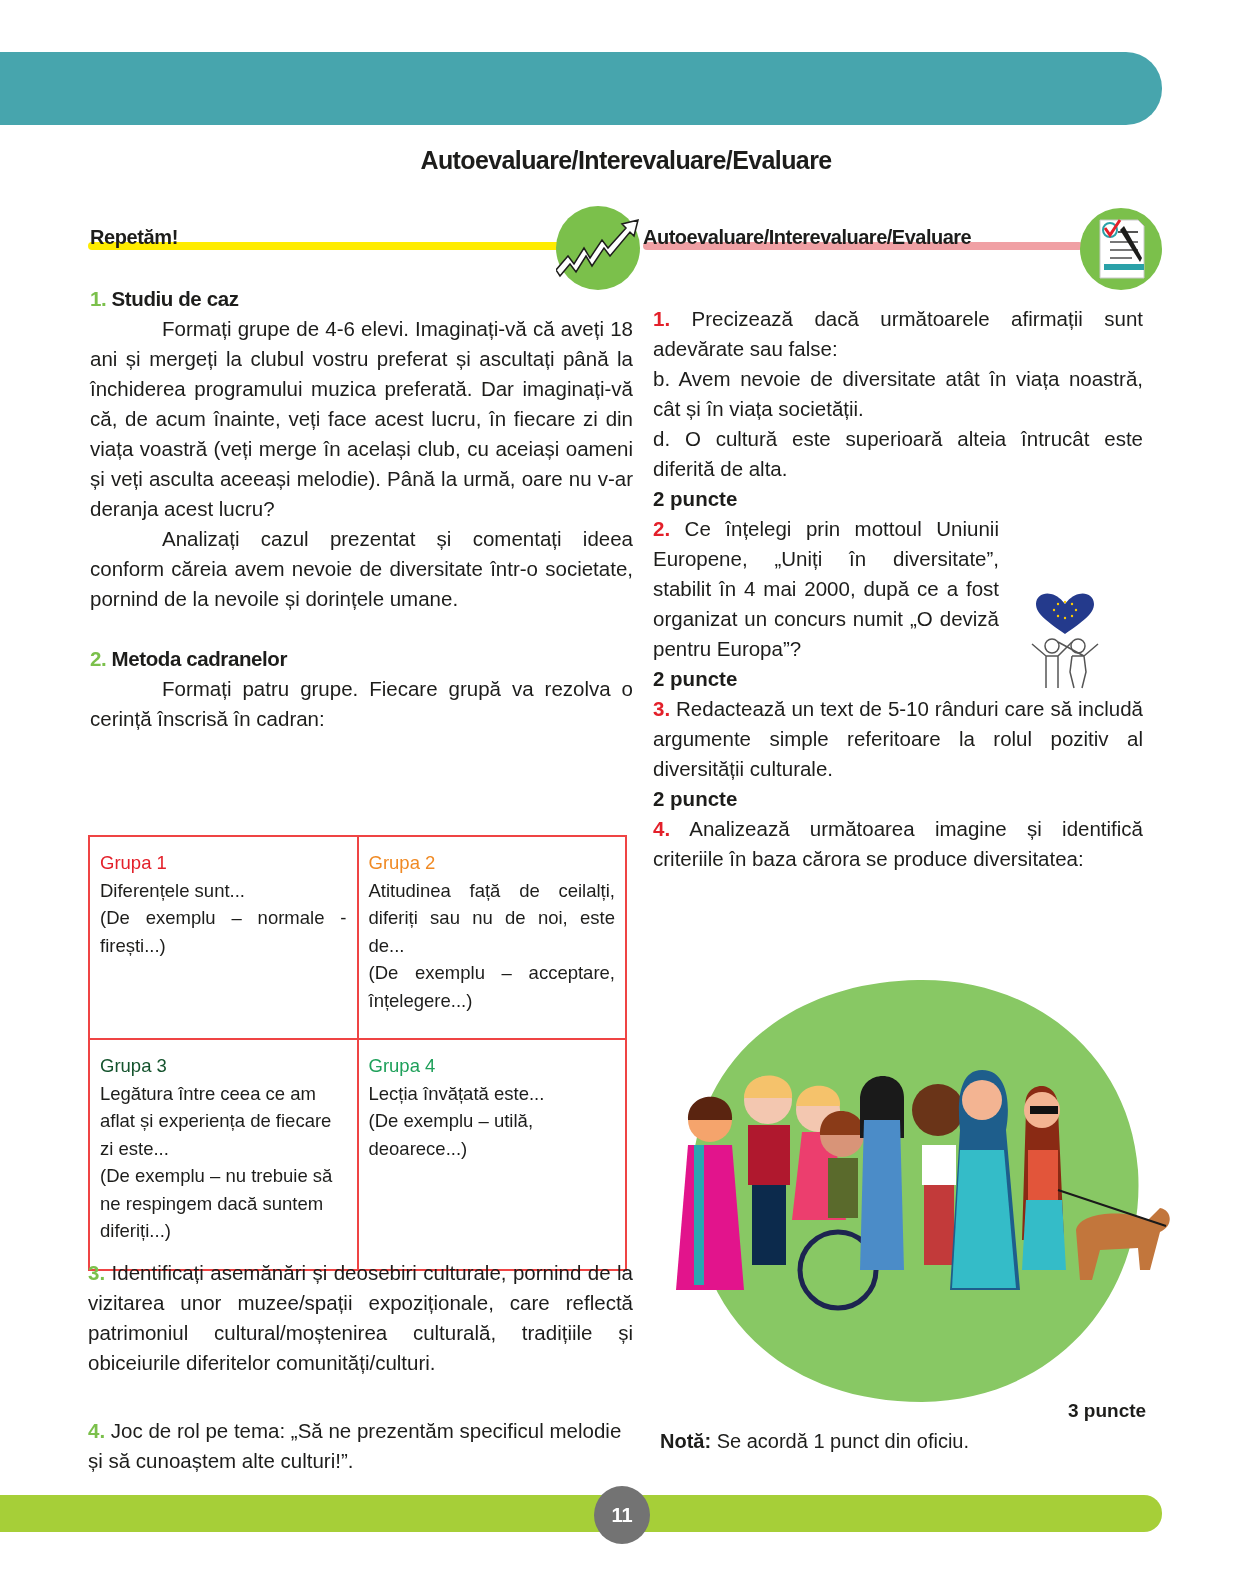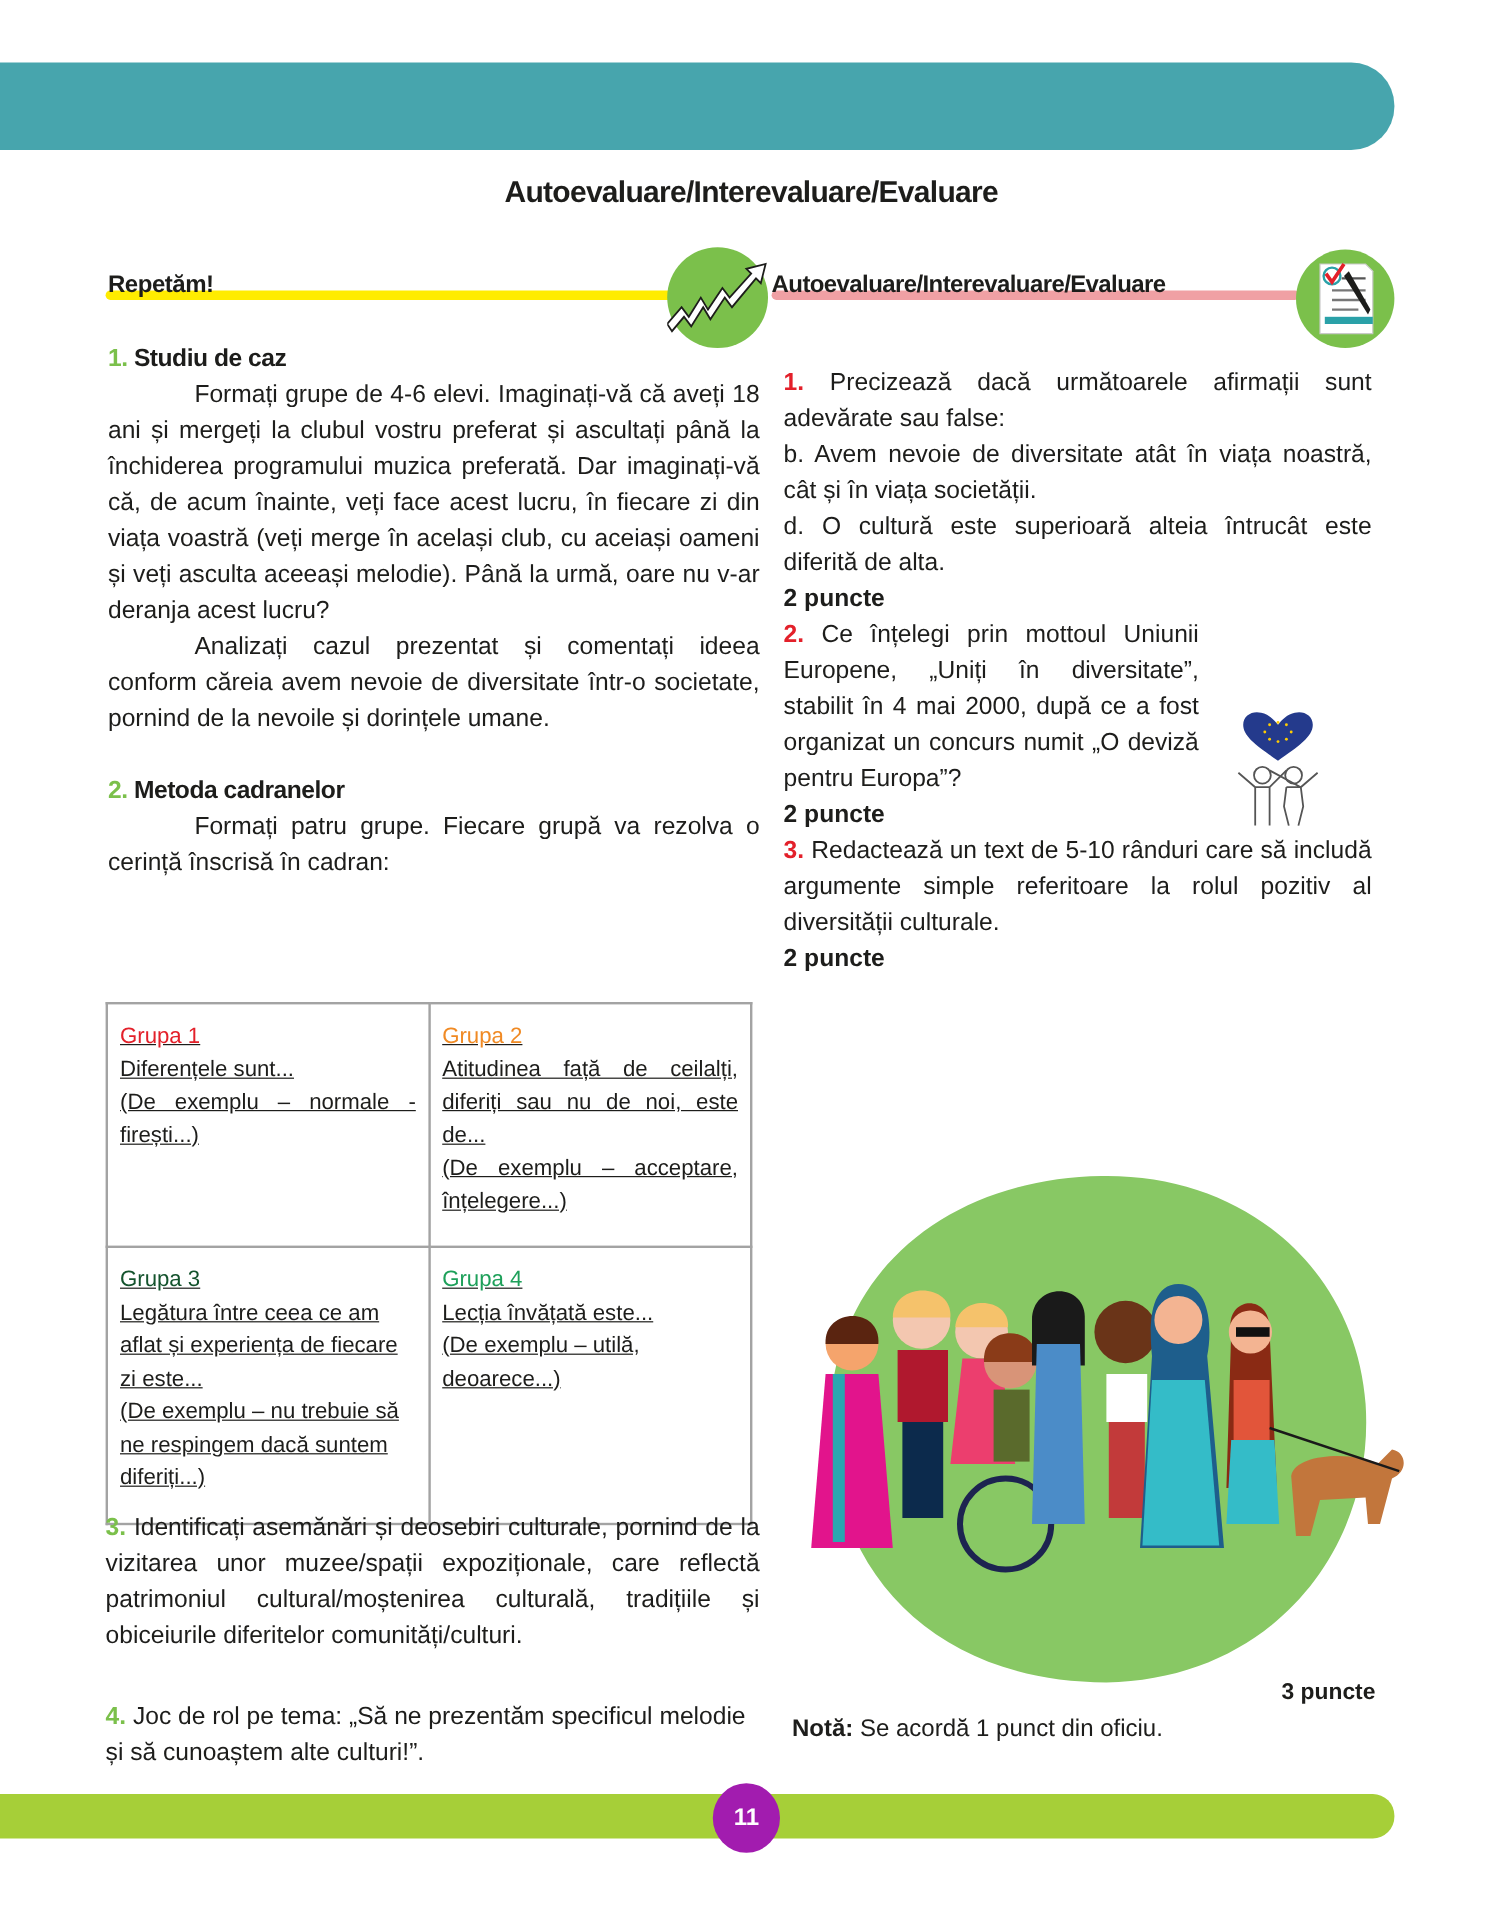--- a/index.html
+++ b/index.html
@@ -24,38 +24,38 @@
   .col-right { left: 653px; top: 304px; width: 490px; }
   .j { text-align: justify; }
   .ind { text-indent: 72px; }
   .b { font-weight: bold; }
   .num-green { color: #7bc04b; font-weight: bold; }
   .num-red { color: #e3202a; font-weight: bold; }
   .h-item { font-weight: bold; letter-spacing: -0.4px; }
   .gap { height: 30px; }
 
   table.cadran { position: absolute; left: 88px; top: 835px; width: 539px; border-collapse: collapse; font-size: 18.5px; line-height: 27.5px; }
-  table.cadran td { border: 2px solid #a3a3a3; vertical-align: top; padding: 12px 10px 24px 10px; width: 50%; text-decoration: underline; }
+  table.cadran td { border: 2px solid #ef4444; vertical-align: top; padding: 12px 10px 24px 10px; width: 50%; }
   table.cadran tr:first-child td { height: 190px; }
   table.cadran tr:last-child td { height: 219px; }
   table.cadran td .g1 { color: #e3202a; } table.cadran td .g2 { color: #f08a24; }
   table.cadran td .g3 { color: #14532d; } table.cadran td .g4 { color: #1ea05a; }
   .cell-text { text-align: justify; }
 
   .left-q3 { position: absolute; left: 88px; top: 1258px; width: 545px; font-size: 20.5px; line-height: 30px; text-align: justify; }
   .left-q4 { position: absolute; left: 88px; top: 1416px; width: 545px; font-size: 20.5px; line-height: 30px; }
 
   .eu-icon { position: absolute; left: 1028px; top: 592px; width: 74px; height: 100px; }
   .illustration { position: absolute; left: 660px; top: 970px; width: 520px; height: 440px; }
 
   .puncte3 { position: absolute; left: 1068px; top: 1400px; font-size: 19px; font-weight: bold; }
   .nota { position: absolute; left: 660px; top: 1430px; font-size: 20px; }
 
   .bottom-band { position: absolute; left: 0; top: 1495px; width: 1162px; height: 37px; background: #a6cf38; border-radius: 0 18px 18px 0; }
-  .page-num { position: absolute; left: 594px; top: 1486px; width: 56px; height: 58px; border-radius: 50%; background: #a21caf; color: #fff; font-weight: bold; font-size: 20px; text-align: center; line-height: 58px; }
+  .page-num { position: absolute; left: 594px; top: 1486px; width: 56px; height: 58px; border-radius: 50%; background: #737373; color: #fff; font-weight: bold; font-size: 20px; text-align: center; line-height: 58px; }
 </style>
 </head>
 <body>
 
 <div class="top-band"></div>
 <div class="page-title">Autoevaluare/Interevaluare/Evaluare</div>
 
 <div class="sec-left">
   <div class="bar"></div>
   <div class="label">Repetăm!</div>
@@ -148,20 +148,24 @@
   <p class="j" style="width:346px">
     <span class="num-red">2.</span>
     <span>Ce înțelegi prin mottoul Uniunii Europene, „Uniți în diversitate”, stabilit în 4 mai 2000, după ce a fost organizat un concurs numit „O deviză pentru Europa”?</span>
   </p>
   <p class="b">2 puncte</p>
   <p class="j">
     <span class="num-red">3.</span>
     <span>Redactează un text de 5-10 rânduri care să includă argumente simple referitoare la rolul pozitiv al diversității culturale.</span>
   </p>
   <p class="b">2 puncte</p>
+  <p class="j">
+    <span class="num-red">4.</span>
+    <span>Analizează următoarea imagine și identifică criteriile în baza cărora se produce diversitatea:</span>
+  </p>
 </div>
 
 <div class="eu-icon">
   <svg width="74" height="100" viewBox="0 0 74 100">
     <path d="M37 42 C20 30 8 22 8 12 C8 4 16 0 23 2 C29 3 34 8 37 12 C40 8 45 3 51 2 C58 0 66 4 66 12 C66 22 54 30 37 42 Z" fill="#243a8c"></path>
     <g fill="#ffcc00">
       <circle cx="37" cy="10" r="1.2"></circle>
         <circle cx="44" cy="12" r="1.2"></circle>
         <circle cx="48" cy="18" r="1.2"></circle>
       <circle cx="44" cy="24" r="1.2"></circle>

